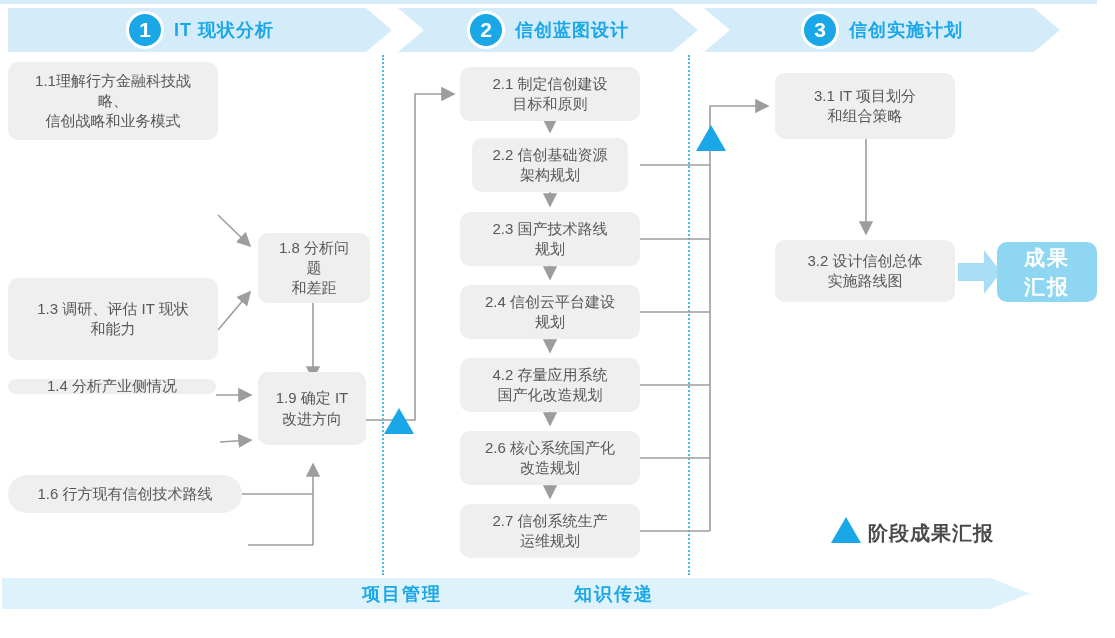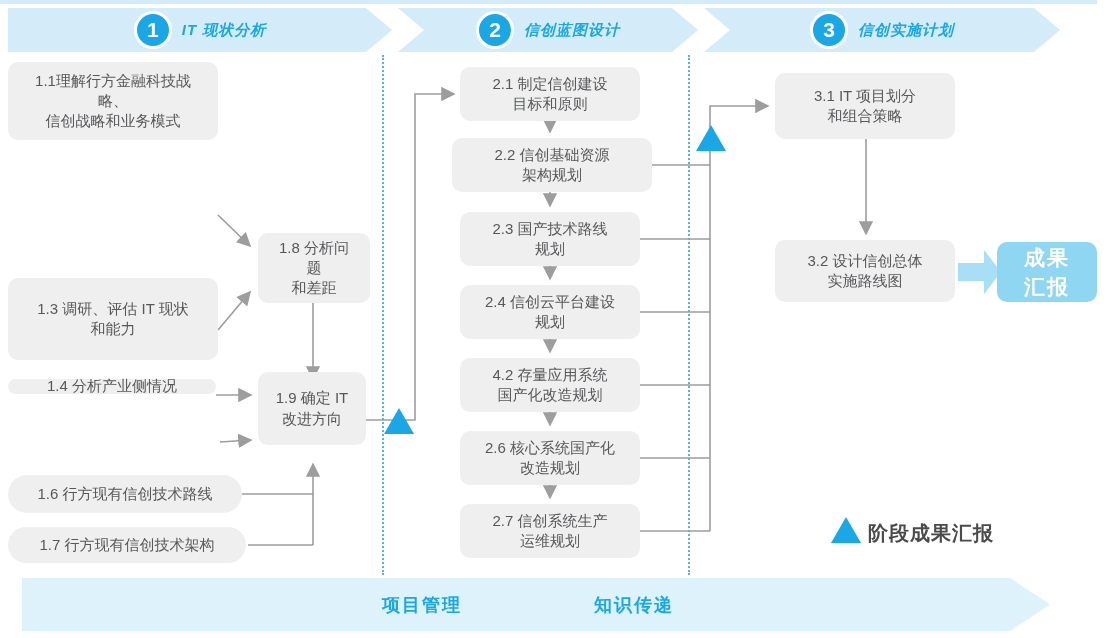--- a/index.html
+++ b/index.html
@@ -9,31 +9,31 @@
   }
   *{box-sizing:border-box;}
   body{margin:0;background:#fff;font-family:"Liberation Sans",sans-serif;}
   .canvas{position:relative;width:1115px;height:638px;background:#fff;overflow:hidden;}
   .top-strip{position:absolute;left:0;top:0;width:1097px;height:4px;background:var(--band-bg);}
   .band{position:absolute;top:8px;height:44px;background:var(--band-bg);display:flex;align-items:center;justify-content:center;gap:10px;}
   .band.first{clip-path:polygon(0 0,calc(100% - 26px) 0,100% 50%,calc(100% - 26px) 100%,0 100%);}
   .band.notch{clip-path:polygon(0 0,calc(100% - 26px) 0,100% 50%,calc(100% - 26px) 100%,0 100%,26px 50%);}
   .badge{width:38px;height:38px;border-radius:50%;background:var(--accent-blue);border:3px solid #fff;color:#fff;
          font-weight:bold;font-size:21px;display:flex;align-items:center;justify-content:center;flex:0 0 auto;}
-  .band-title{color:var(--accent-blue);font-weight:bold;font-size:15px;letter-spacing:1px;font-style:italic;}
+  .band-title{color:var(--accent-blue);font-weight:bold;font-size:18px;letter-spacing:1px;}
   .box{position:absolute;background:var(--box-bg);color:var(--box-text);border-radius:10px;
        display:flex;align-items:center;justify-content:center;text-align:center;
        white-space:pre-line;font-size:15px;line-height:1.35;padding:2px 17px;}
   .pill{border-radius:19px;}
   .deliv{background:var(--deliverable-bg);color:#fff;font-weight:bold;font-size:21px;letter-spacing:2px;line-height:1.4;}
   .tri{position:absolute;width:0;height:0;border-left:15px solid transparent;border-right:15px solid transparent;
        border-bottom:26px solid var(--accent-blue);}
   .dotline{position:absolute;top:55px;height:520px;width:0;border-left:2px dotted var(--divider-blue);}
   .legend-label{position:absolute;left:868px;top:520px;color:var(--legend-text);font-weight:bold;font-size:20px;letter-spacing:1px;}
-  .bottom-band{position:absolute;left:22px;top:578px;width:1028px;height:53px;background:var(--bottom-band-bg);
+  .bottom-band{position:absolute;left:2px;top:578px;width:1028px;height:31px;background:var(--bottom-band-bg);
        clip-path:polygon(0 0,calc(100% - 40px) 0,100% 50%,calc(100% - 40px) 100%,0 100%);padding-left:37px;}
   .bottom-label{position:absolute;top:50%;transform:translateY(-50%);color:var(--accent-blue);
        font-weight:bold;font-size:18px;letter-spacing:2px;}
   svg.wires{position:absolute;left:0;top:0;width:1115px;height:638px;pointer-events:none;}
   .conn{fill:none;stroke:var(--connector-gray);stroke-width:1.6;}
   #arrowhead path{fill:var(--connector-gray);}
   .big-arrow{fill:var(--deliverable-arrow);}
 </style>
 </head>
 <body>
@@ -95,29 +95,28 @@
       <polygon class="big-arrow" points="958,263 984,263 984,250 1001,272 984,294 984,281 958,281"></polygon>
     </g>
   </svg>
 
   <div class="box" style="left:8px;top:62px;width:210px;height:78px">1.1理解行方金融科技战略、
 信创战略和业务模式</div>
   <div class="box" style="left:8px;top:278px;width:210px;height:82px">1.3 调研、评估 IT 现状
 和能力</div>
   <div class="box pill" style="left:8px;top:379px;width:208px;height:15px">1.4 分析产业侧情况</div>
   <div class="box pill" style="left:8px;top:475px;width:234px;height:38px">1.6 行方现有信创技术路线</div>
-  <div class="box pill" style="left:8px;top:527px;width:238px;height:36px">1.7 行方现有信创技术架构</div>
   <div class="box" style="left:258px;top:233px;width:112px;height:70px">1.8 分析问题
 和差距</div>
   <div class="box" style="left:258px;top:372px;width:108px;height:73px">1.9 确定 IT
 改进方向</div>
 
   <div class="box" style="left:460px;top:67px;width:180px;height:54px">2.1 制定信创建设
 目标和原则</div>
-  <div class="box" style="left:452px;top:138px;width:200px;height:54px">2.2 信创基础资源
+  <div class="box" style="left:472px;top:138px;width:156px;height:54px">2.2 信创基础资源
 架构规划</div>
   <div class="box" style="left:460px;top:212px;width:180px;height:54px">2.3 国产技术路线
 规划</div>
   <div class="box" style="left:460px;top:285px;width:180px;height:54px">2.4 信创云平台建设
 规划</div>
   <div class="box" style="left:460px;top:358px;width:180px;height:54px">4.2 存量应用系统
 国产化改造规划</div>
   <div class="box" style="left:460px;top:431px;width:180px;height:54px">2.6 核心系统国产化
 改造规划</div>
   <div class="box" style="left:460px;top:504px;width:180px;height:54px">2.7 信创系统生产

